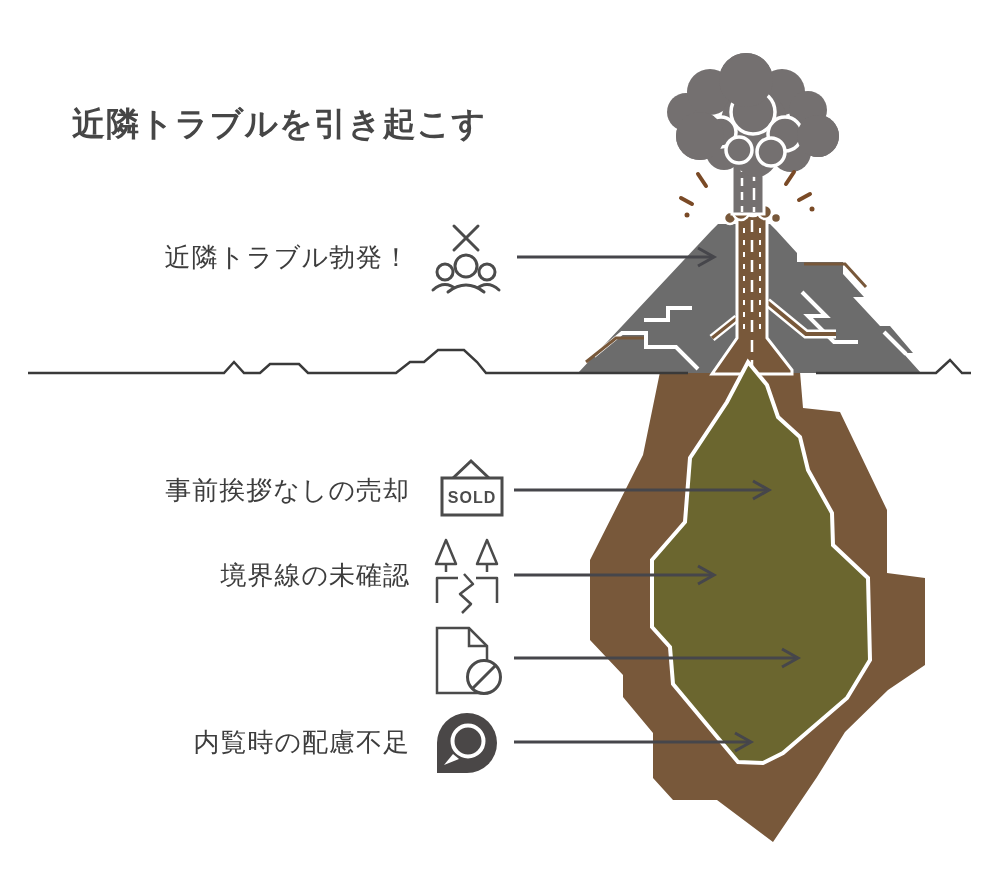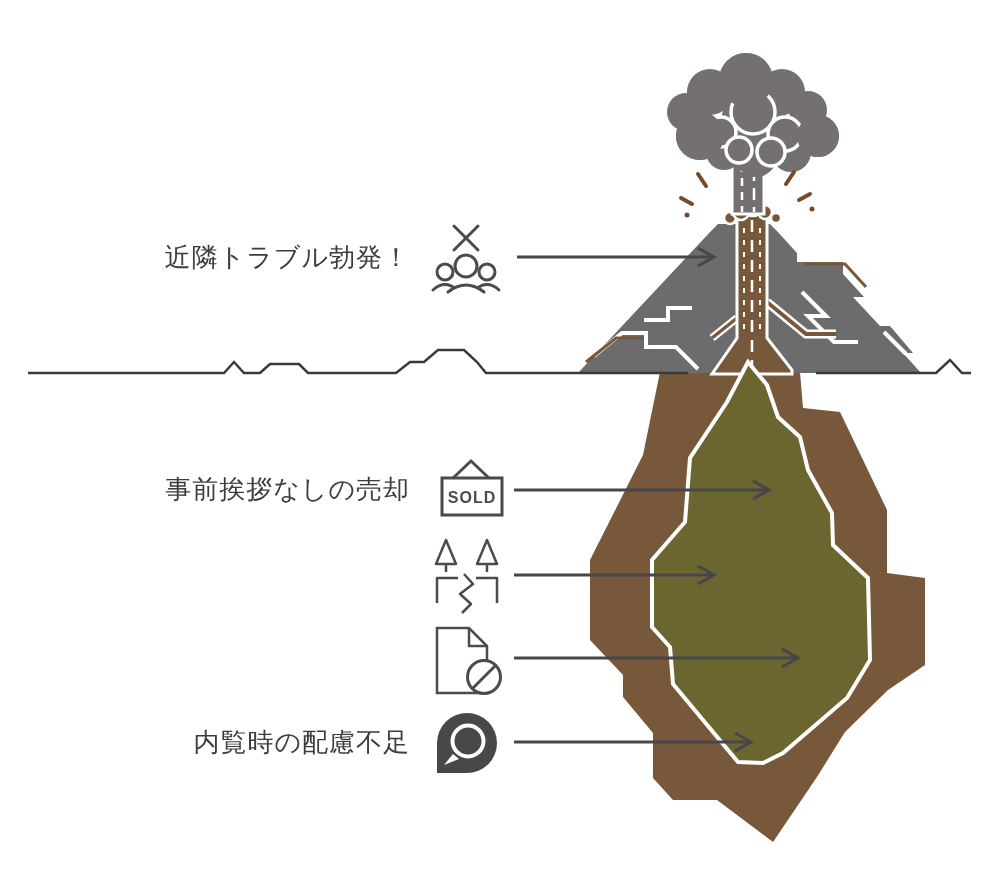--- a/index.html
+++ b/index.html
@@ -13,21 +13,21 @@
     position:absolute;left:72px;top:103px;
     font-size:33px;font-weight:bold;color:#464646;
     line-height:41px;letter-spacing:1px;white-space:nowrap;
   }
   .callout-label{
     position:absolute;right:590px;
     font-size:26px;color:#3d3d3d;letter-spacing:1px;
     line-height:36px;white-space:nowrap;text-align:right;
   }
   .cl-1{top:239px;text-align:right;}
-  .cl-2{top:472px;font-family:Liberation Serif, serif;}
+  .cl-2{top:472px;}
   .cl-3{top:557px;}
   .cl-4{top:640px;}
   .cl-5{top:724px;}
 </style>
 </head>
 <body>
 
 <div id="stage">
 
   <svg width="1000" height="885" viewBox="0 0 1000 885">
@@ -188,19 +188,21 @@
 
     <g>
       <path d="M437,773 L437,743 A30,30 0 1 1 467,773 Z" fill="#4a4747"></path>
       <circle cx="468" cy="741" r="15.5" fill="none" stroke="#ffffff" stroke-width="4"></circle>
       <path d="M453,754 L444,765 L459,759 Z" fill="#ffffff"></path>
     </g>
 
   </svg>
 
   <div class="title">
+    <div>近隣トラブルを引き起こす</div>
   </div>
 
   <div class="callout-label cl-1">近隣トラブル勃発！</div>
   <div class="callout-label cl-2">事前挨拶なしの売却</div>
+  <div class="callout-label cl-3">境界線の未確認</div>
   <div class="callout-label cl-5">内覧時の配慮不足</div>
 
 </div>
 
 </body></html>

